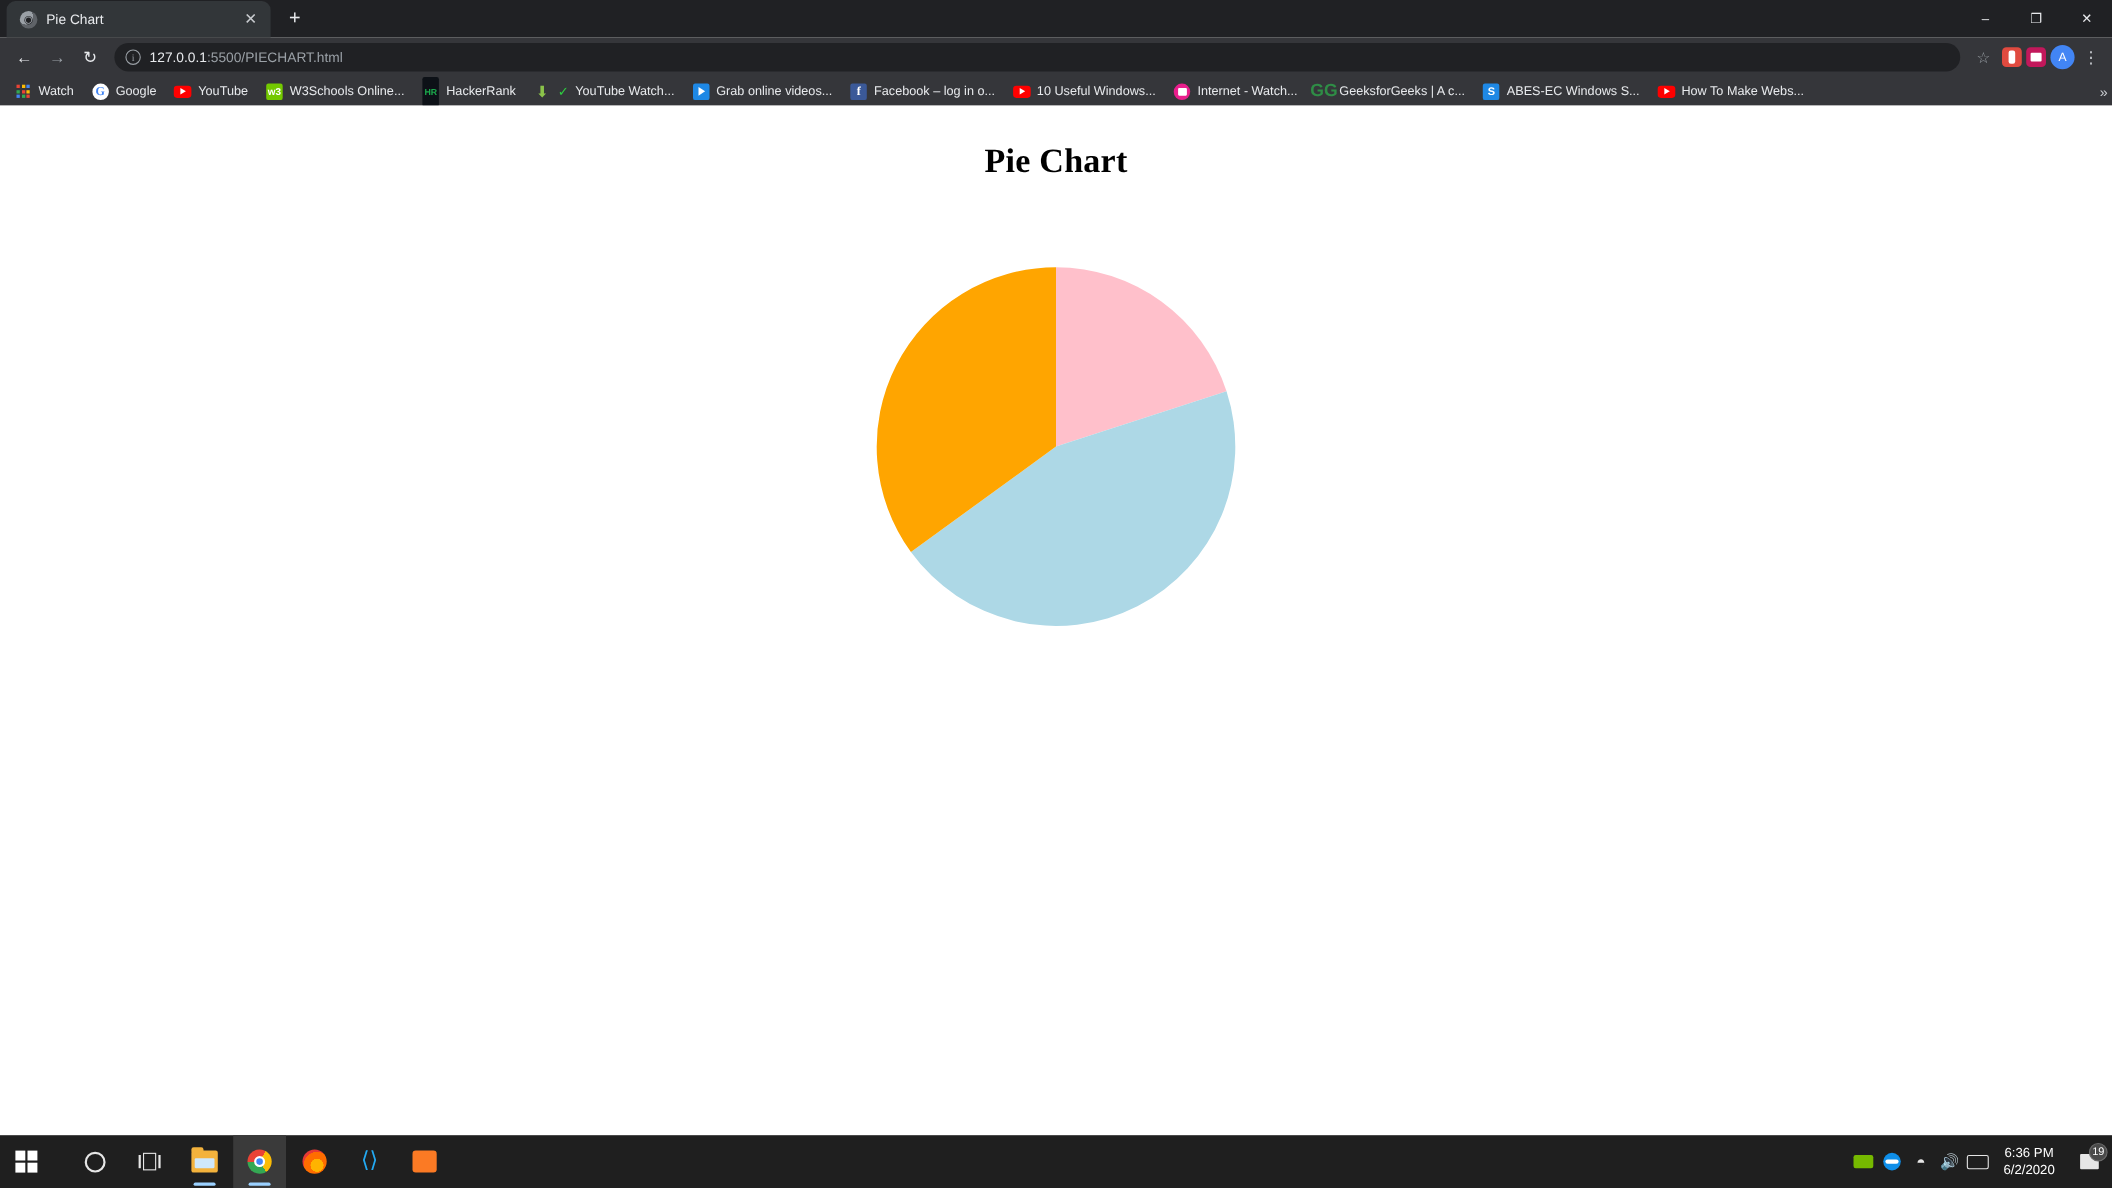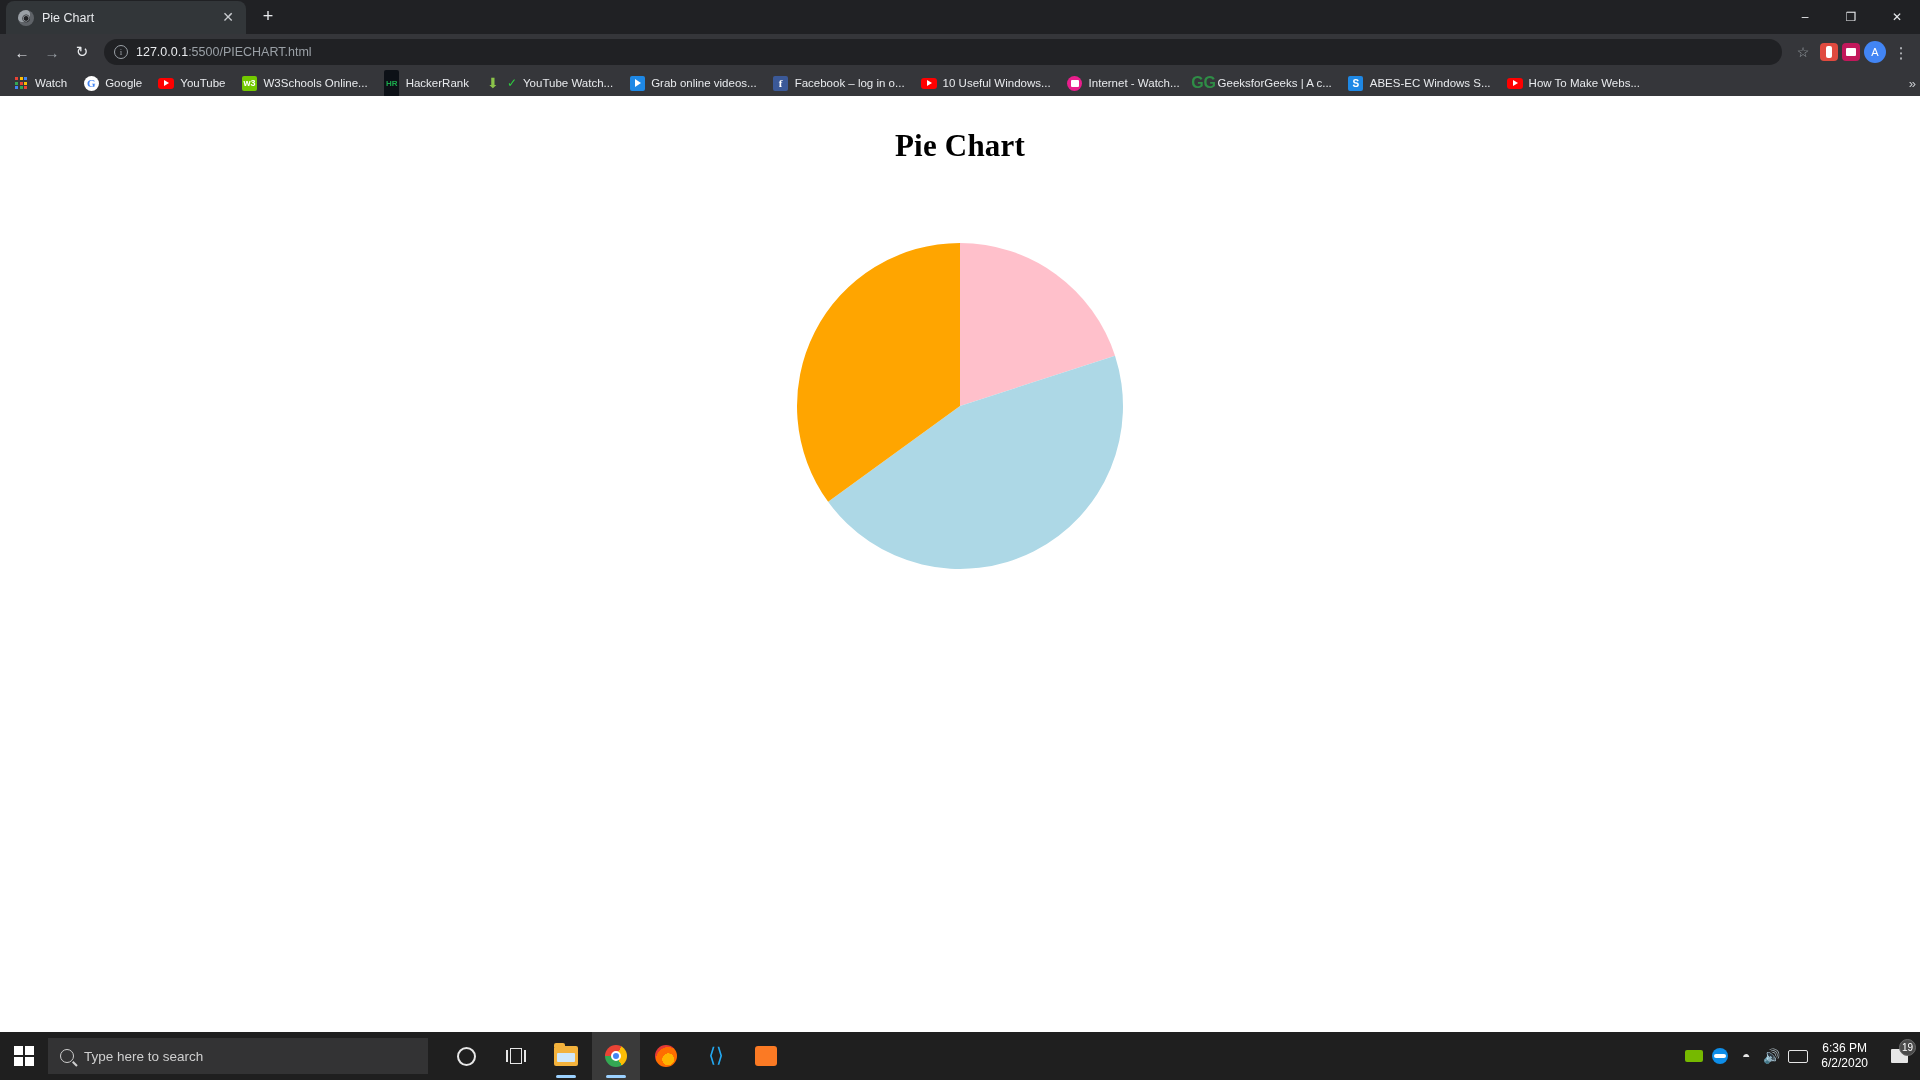--- a/index.html
+++ b/index.html
@@ -357,24 +357,20 @@
   <div class="taskbar">
     <div class="start">
       <span class="win-logo">
           <i></i>
           <i></i>
           <i></i>
           <i></i>
         </span>
     </div>
 
-    <div class="tb-search">
-      <span class="magnifier"></span>
-      <span>Type here to search</span>
-    </div>
 
     <div class="tb-icons">
       <div class="tb-icon">
           <span class="cortana"></span>
         </div>
       <div class="tb-icon">
         <span class="taskview">
           <i style="left:0;top:2px;width:2px;height:12px"></i>
           <i style="left:4px;top:0;width:12px;height:16px;background:transparent;border:1.6px solid #e6e6e6;box-sizing:border-box"></i>
           <i style="left:18px;top:2px;width:2px;height:12px"></i>

